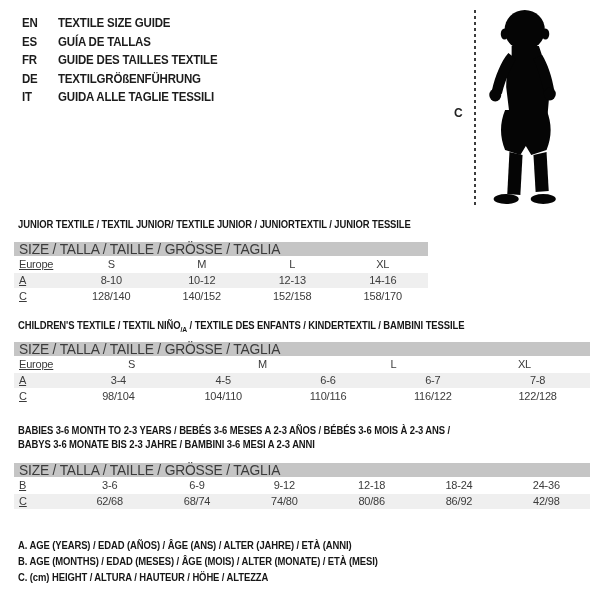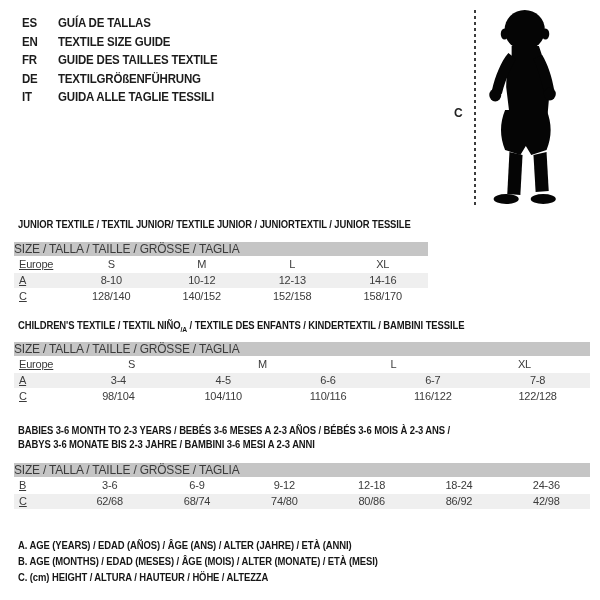--- a/index.html
+++ b/index.html
@@ -30,46 +30,46 @@
   .t2-title { left:18px; top:318px; }
   .t3-title { left:18px; top:423px; }
   .tbl-title sub { font-size:7.5px; }
 
   .tbl { position:absolute; left:14px; }
   .t1-tbl { top:242px; width:414px; }
   .t2-tbl { top:342px; width:576px; }
   .t3-tbl { top:463px; width:576px; }
 
   .hdr-bar { height:14px; background:#c5c5c5; color:#3b3b3b;
-    font-size:13px; line-height:14px; }
+    font-size:15px; line-height:14px; padding-left:5px; }
   .row { display:flex; height:15px; line-height:15px; font-size:11px;
     color:#3b3b3b; margin-top:1px; letter-spacing:-0.2px; }
   .row.shaded { background:#efefef; }
   .lbl  { width:52px; padding-left:5px; box-sizing:border-box;text-decoration:underline; }
   .cell { flex:1; text-align:center; }
 
   
   .footnotes { position:absolute; left:18px; top:538px; }
   .fn-line { font-size:10.5px; font-weight:bold; line-height:15.8px;
     white-space:nowrap; transform:scaleX(0.9); transform-origin:0 0;
     letter-spacing:-0.1px; color:#161616; }
 </style>
 </head>
 <body>
 
 <div class="page">
 
   <section class="lang-header">
     <div class="lang-row">
+      <span class="lang-code cond">EN</span>
+      <span class="lang-label cond">TEXTILE SIZE GUIDE</span>
+    </div>
+    <div class="lang-row">
       <span class="lang-code cond">ES</span>
       <span class="lang-label cond">GUÍA DE TALLAS</span>
-    </div>
-    <div class="lang-row">
-      <span class="lang-code cond">EN</span>
-      <span class="lang-label cond">TEXTILE SIZE GUIDE</span>
     </div>
     <div class="lang-row">
       <span class="lang-code cond">FR</span>
       <span class="lang-label cond">GUIDE DES TAILLES TEXTILE</span>
     </div>
     <div class="lang-row">
       <span class="lang-code cond">DE</span>
       <span class="lang-label cond">TEXTILGRÖßENFÜHRUNG</span>
     </div>
     <div class="lang-row">

